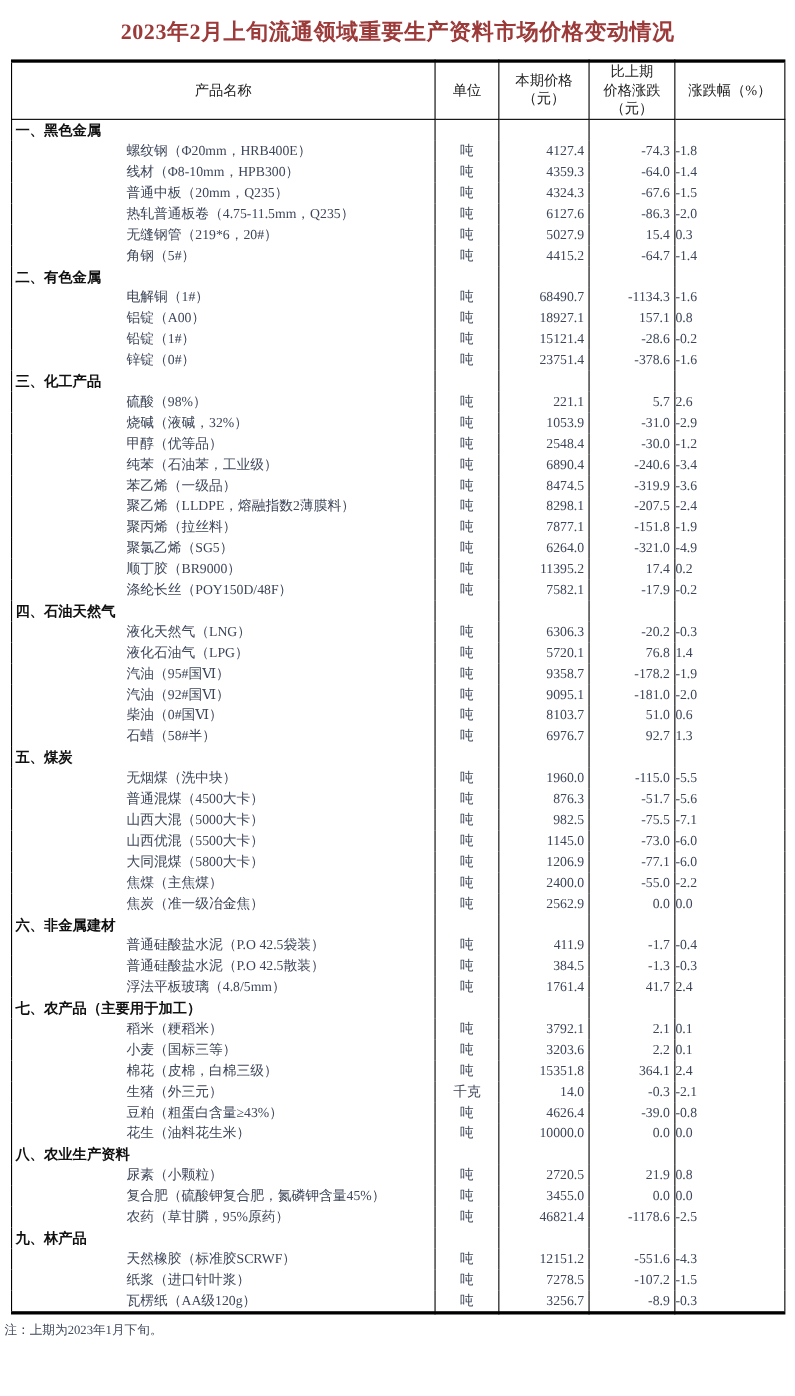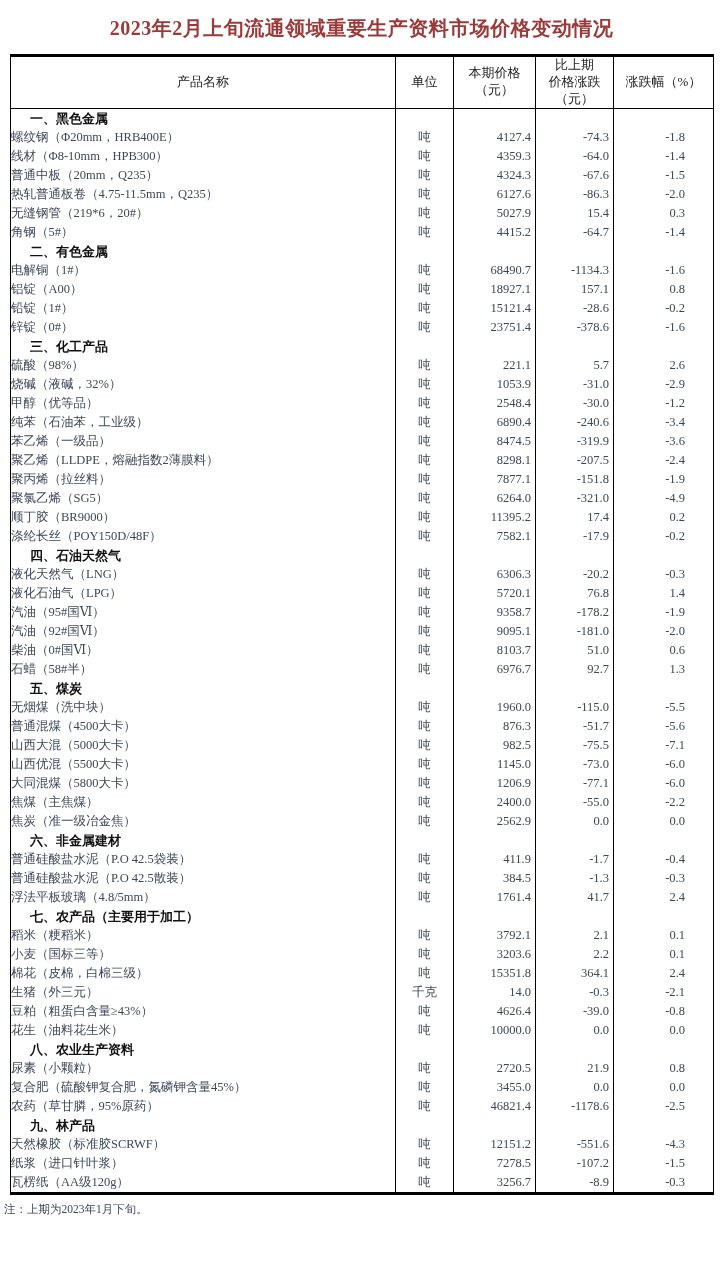--- a/index.html
+++ b/index.html
@@ -59,28 +59,28 @@
   }
   tbody td {
     height: 19px;
     font-size: 12.5px;
     white-space: nowrap;
     line-height: 19px;
   }
   td.section-name {
     font-weight: bold;
     color: var(--section-color);
-    padding-left: 19px;
+    padding-left: 3px;
     font-size: 13px;
   }
-  td.product-name { }
+  td.product-name { padding-left: 104px; }
   td.unit-cell    { text-align: center; }
   td.price-cell,
   td.change-cell  { text-align: right; padding-right: 4px; }
-  td.pct-cell     { text-align: right; padding-right: 28px; }
+  td.pct-cell     { text-align: left; padding-right: 28px; }
   .note {
     margin: 7px 0 0 4px;
     font-size: 11.5px;
     color: var(--text-color);
   }
 </style>
 </head>
 <body>
 
 <div>

